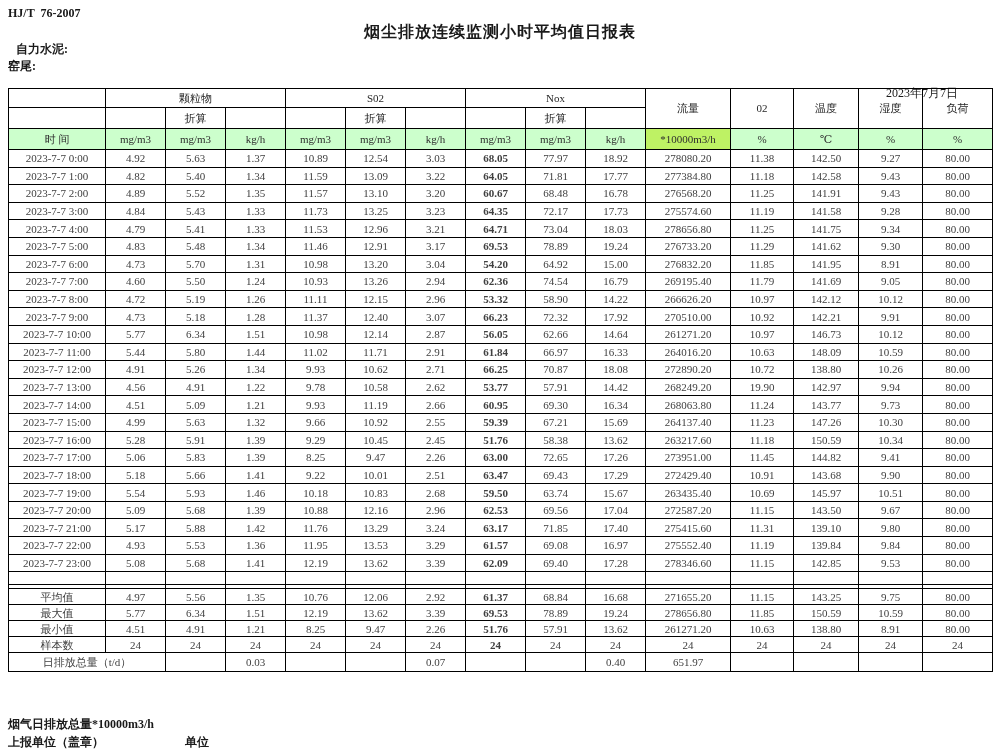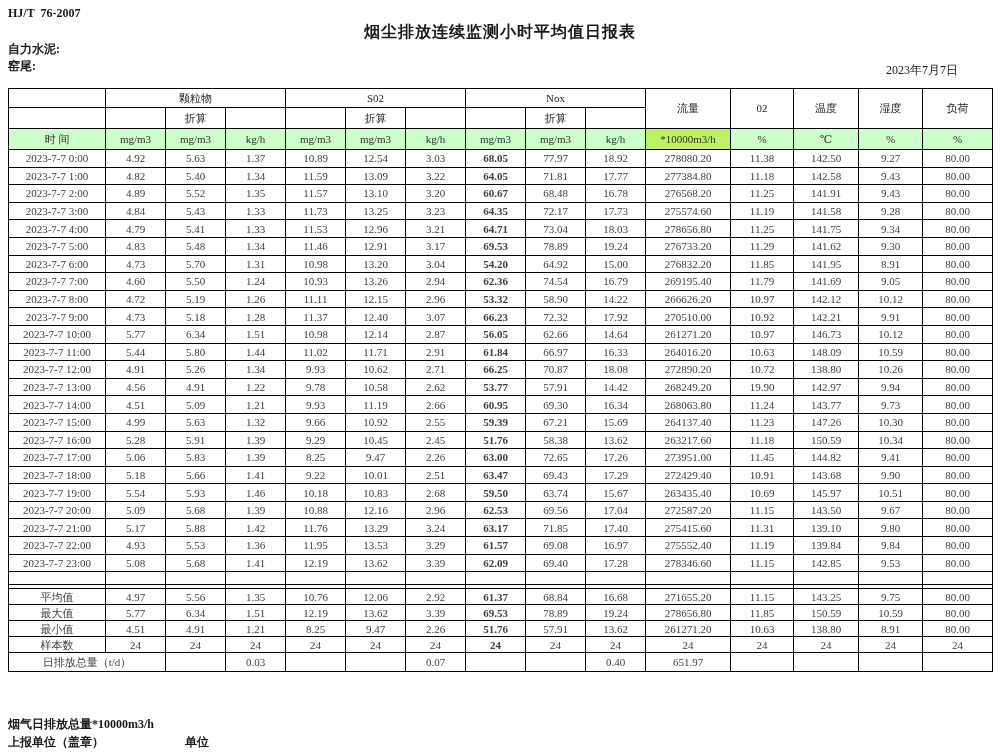--- a/index.html
+++ b/index.html
@@ -3,23 +3,23 @@
 <meta charset="utf-8">
 <style>
   html,body { margin:0; padding:0; }
   body {
     width:1000px; height:753px; background:#ffffff; position:relative;
     font-family:"Liberation Serif","DejaVu Serif",serif; color:#1a1a1a;
     -webkit-font-smoothing:antialiased;
   }
   .std-code { position:absolute; top:6px; left:8px; font-weight:bold; font-size:12px; white-space:pre; }
   .title { position:absolute; top:22px; left:0; width:1000px; text-align:center; font-weight:bold; font-size:16px; letter-spacing:1px; }
-  .company { position:absolute; top:41px; left:8px; font-weight:bold; font-size:12px; }
+  .company { position:absolute; top:41px; left:16px; font-weight:bold; font-size:12px; }
   .site { position:absolute; top:58px; left:8px; font-weight:bold; font-size:12px; }
-  .date { position:absolute; top:62px; right:42px; font-size:12px; }
+  .date { position:absolute; top:85px; right:42px; font-size:12px; }
 
   table.report { position:absolute; top:88px; left:8px; width:984px; border-collapse:collapse; table-layout:fixed; }
   table.report td {
     border:1px solid #000; padding:0 1px; font-size:11px; text-align:center;
     vertical-align:middle; color:#404040; overflow:hidden; white-space:nowrap; line-height:1.1;
   }
   tr.hdr1 { height:19px; } tr.hdr2 { height:21px; } tr.hdr3 { height:21px; }
   tr.hdr1 td, tr.hdr2 td { color:#262626; }
   td.vbot { vertical-align:bottom; padding-bottom:4px; color:#262626; }
   tr.hdr3 td { background:#ccffcc; color:#2e2e2e; }

